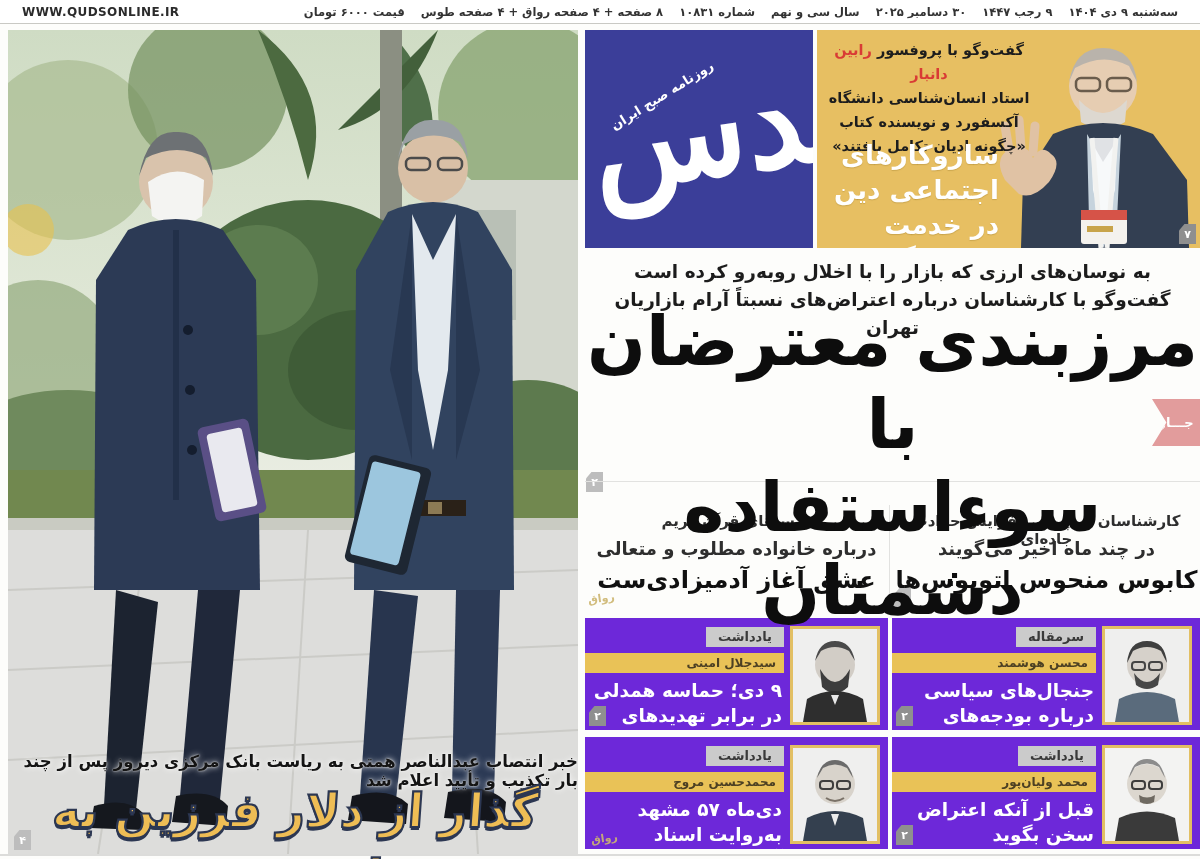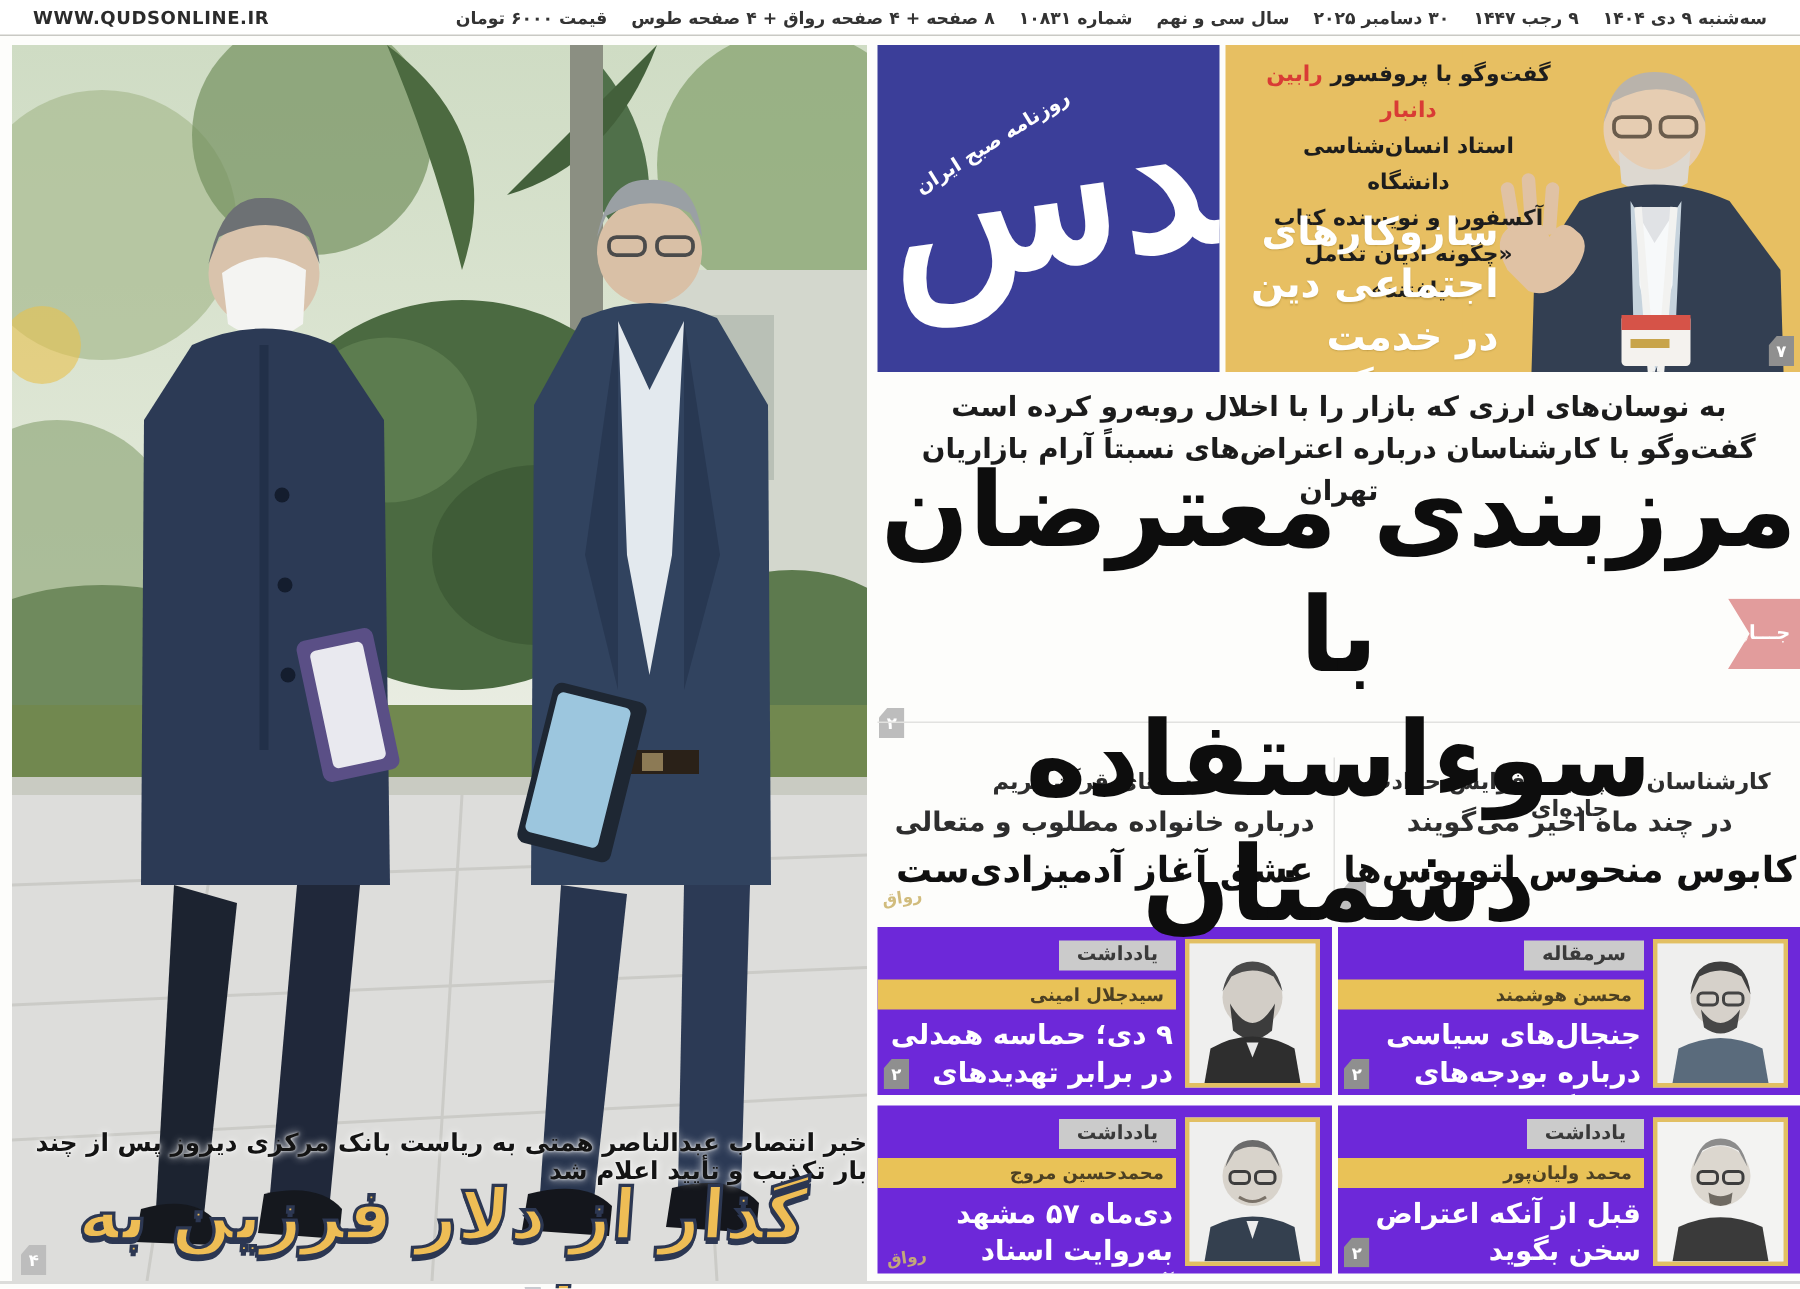--- a/index.html
+++ b/index.html
@@ -43,21 +43,21 @@
   }
   .masthead .tagline{
     position:absolute;left:18px;top:58px;font-size:13px;font-weight:bold;
     transform:rotate(-32deg);letter-spacing:1px;direction:rtl;white-space:nowrap;
   }
   
   .dunbar{position:absolute;left:817px;top:30px;width:383px;height:218px;background:#e7bf62;overflow:hidden;}
   .dunbar .photo-ill{position:absolute;right:0;top:0;width:225px;height:218px;}
   .dunbar .kicker{
     position:absolute;right:165px;left:6px;top:8px;direction:rtl;text-align:center;
-    font-size:14.5px;line-height:24px;font-weight:bold;color:#1d1d1d;z-index:2;margin-left:20px;
+    font-size:14.5px;line-height:24px;font-weight:bold;color:#1d1d1d;z-index:2;
   }
   .dunbar .kicker .red{color:#d93b35;}
   .dunbar .headline{
     position:absolute;left:14px;top:108px;width:168px;direction:rtl;text-align:right;
     font-size:26px;line-height:35px;font-weight:800;color:#ffffff;z-index:2;
     text-shadow:0 1px 1px rgba(120,90,20,.25);
   }
   
   .pbadge{
     position:absolute;width:17px;height:20px;background:#bdbdbd;color:#fff;

